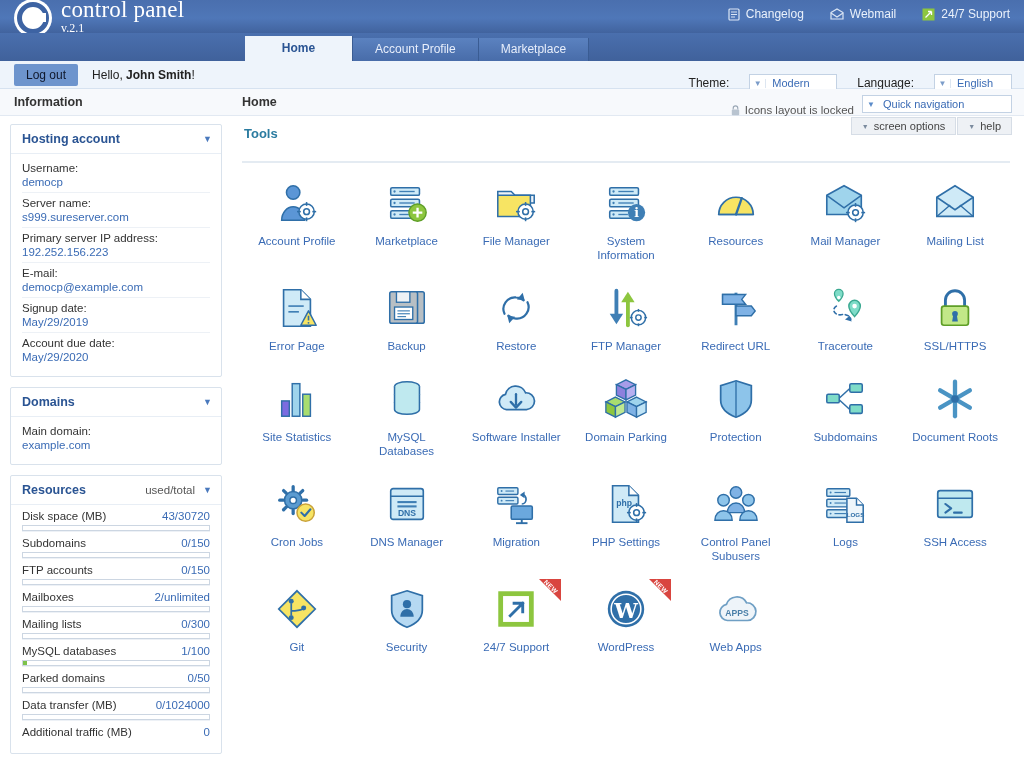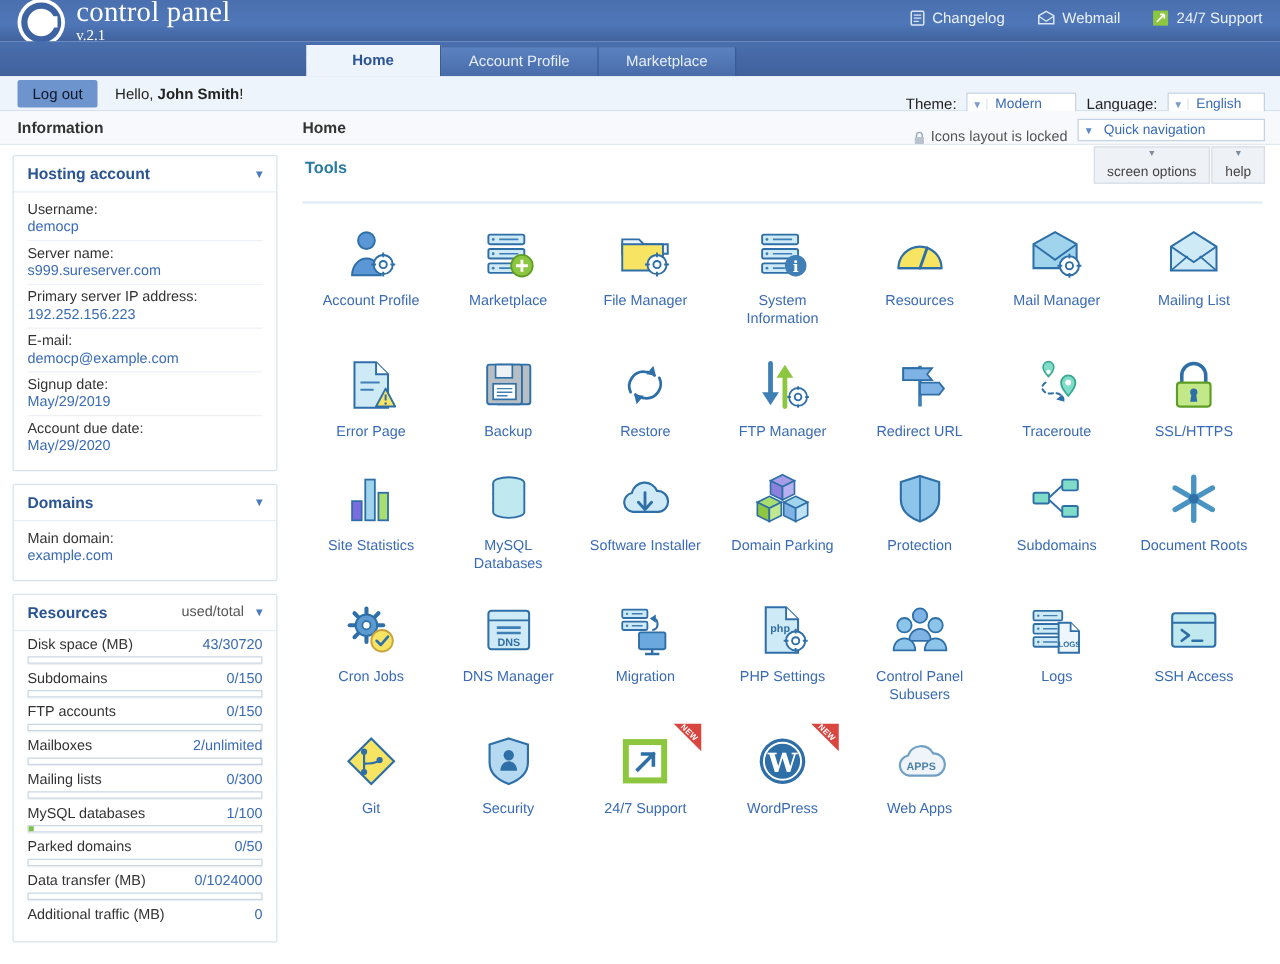--- a/index.html
+++ b/index.html
@@ -82,21 +82,21 @@
   }
   .btn-logout {
     background:#6d94cd; color:#0f172a; font-size:12px;
     border:none; padding:4px 12px; border-radius:2px; cursor:pointer;
     margin-right:14px;
   }
   .hello { font-size:12px; color:#222; }
   .hello b { font-weight:bold; }
   .userbar-right {
     position:absolute; right:12px; top:0; height:44px;
-    display:flex; align-items:center; gap:8px; font-size:12px; color:#222;
+    display:flex; align-items:center; gap:20px; font-size:12px; color:#222;
   }
   .sel {
     display:flex; align-items:center;
     background:#fff; border:1px solid #c3d2e4; height:18px;
     min-width:88px; font-size:11px; color:#3a6bb5;
   }
   .sel .arr {
     width:16px; text-align:center; color:#7b9cc9; font-size:8px;
     border-right:1px solid #dde6f1;
   }
@@ -123,21 +123,21 @@
     display:flex; align-items:center; background:#fff;
     border:1px solid #c3d2e4; height:18px; width:150px; font-size:11px; color:#3a6bb5;
   }
   .btnrow {
     position:absolute; right:12px; top:28px;
     display:flex; gap:1px; z-index:5;
   }
   .minibtn {
     background:#eef1f5; border:1px solid #d6dde6;
     font-size:11px; color:#444; padding:2px 10px; cursor:pointer;
-    display:flex; align-items:center; gap:5px;flex-direction:column;
+    display:flex; align-items:center; gap:5px;
   }
   .caret { font-size:7px; color:#7b8b9e; }
 
   
   .body-wrap { display:flex; height:643px; }
   .sidebar { width:230px; padding:8px 8px 0 10px; }
   .main { flex:1; padding:0 14px 0 12px; position:relative;}
 
   
   .panel {

